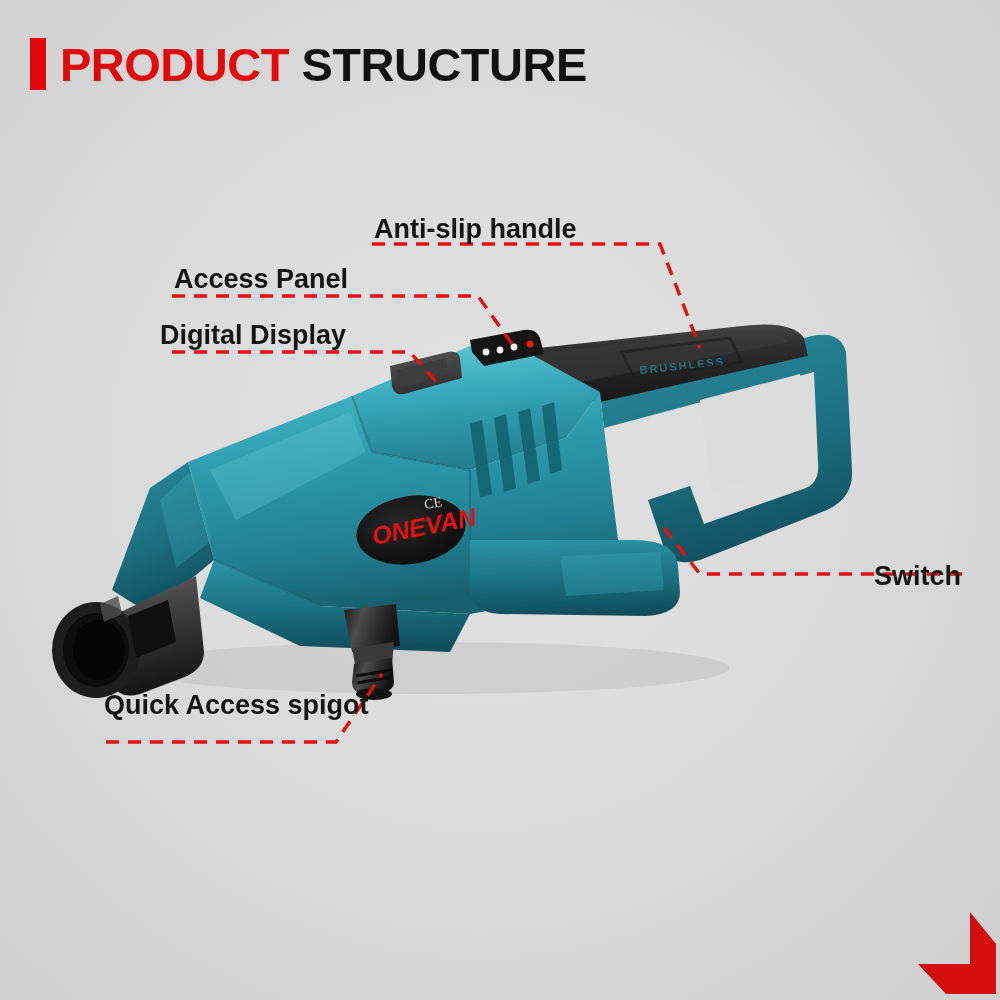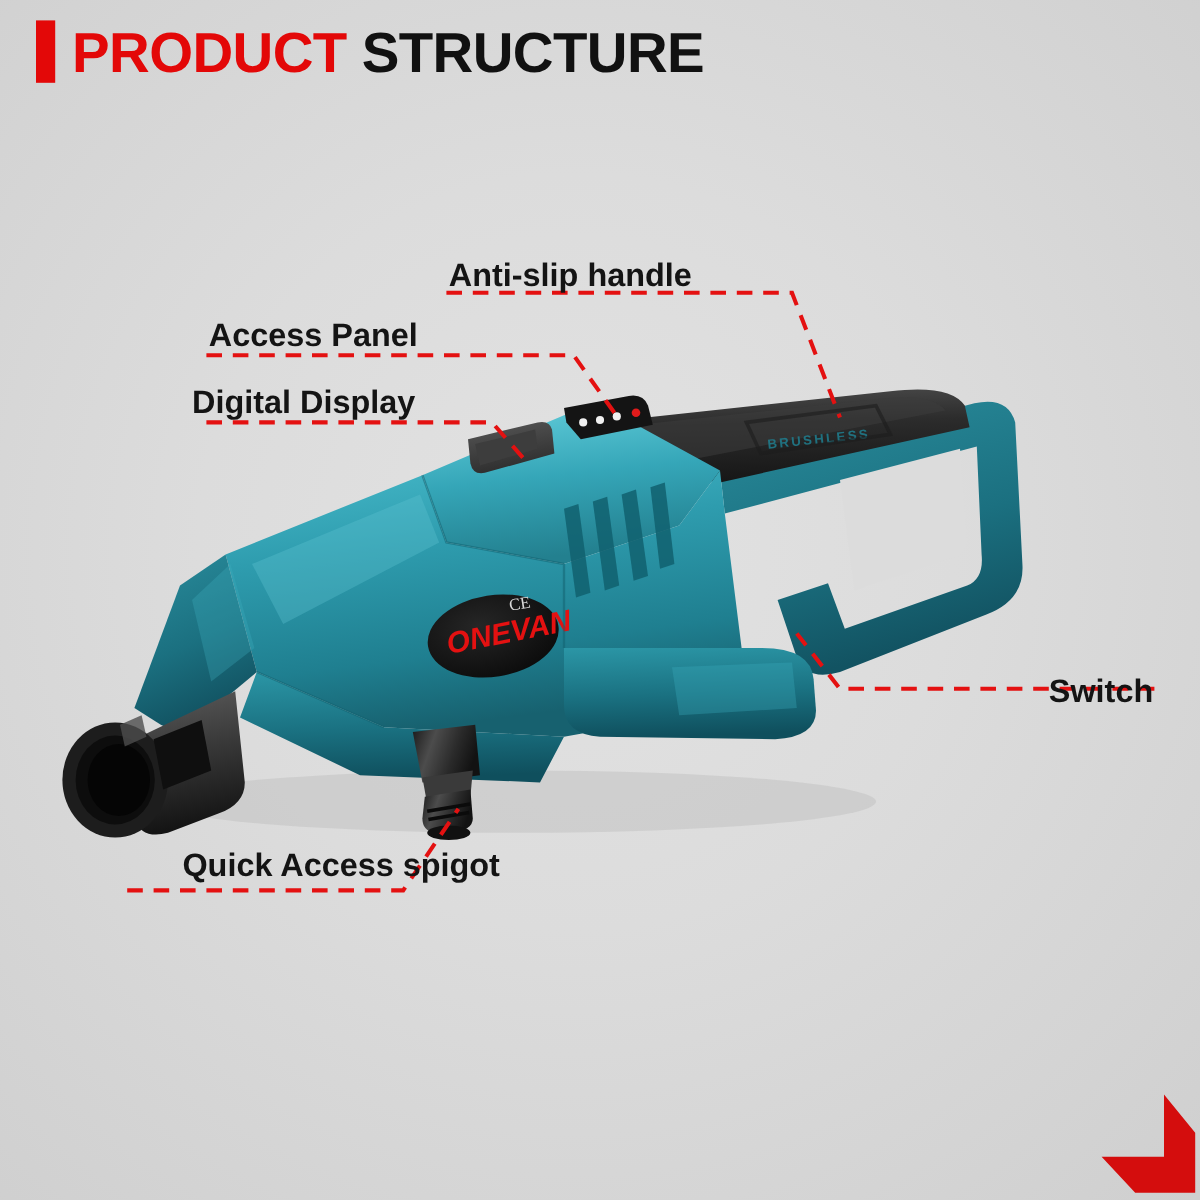--- a/index.html
+++ b/index.html
@@ -11,41 +11,41 @@
     overflow:hidden;
   }
   #stage {
     position:absolute; inset:0;
     background:
       radial-gradient(circle at 48% 46%, #e2e2e2 0%, #dcdcdc 42%, #d4d4d4 78%, #cfcfcf 100%);
   }
 
   
   .title-wrap {
-    position:absolute; left:30px; top:17px;
+    position:absolute; left:30px; top:38px;
     display:flex; align-items:center; gap:14px;
   }
   .title-bar { width:16px; height:52px; background:#e30808; }
   .title-text {
     font-size:47px; font-weight:bold; letter-spacing:-0.5px;
     white-space:nowrap; line-height:1;
   }
   .t-red { color:#e30808; }
   .t-blk { color:#111; }
 
   
   .label {
     position:absolute;
     font-size:27px; font-weight:bold; color:#141414;
     white-space:nowrap; line-height:1;
   }
   #lbl-anti   { left:374px; top:216px; }
   #lbl-ctrl   { left:174px; top:266px; }
   #lbl-disp   { left:160px; top:322px; }
-  #lbl-spigot { left:104px; top:708px;margin-left:48px; }
+  #lbl-spigot { left:104px; top:692px; }
   #lbl-switch { left:874px; top:563px; }
 
   
   #leaders { position:absolute; inset:0; pointer-events:none; }
 
   
   #corner-arrow { position:absolute; right:0px; bottom:0px; }
 
   
   #product { position:absolute; left:0; top:0; }

